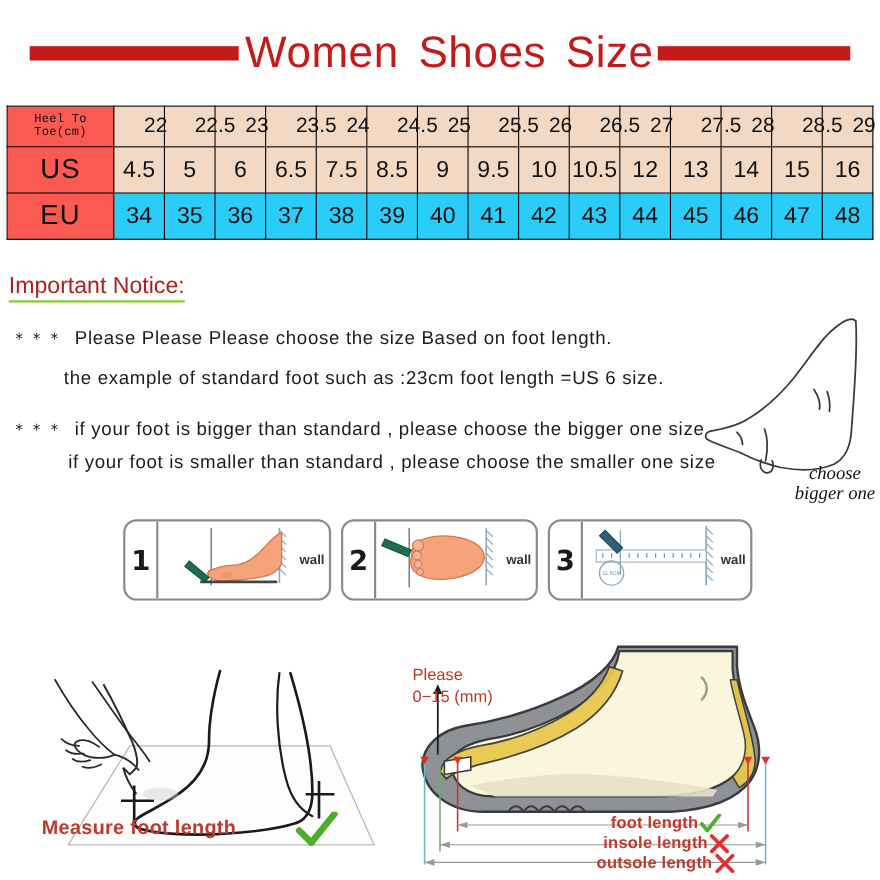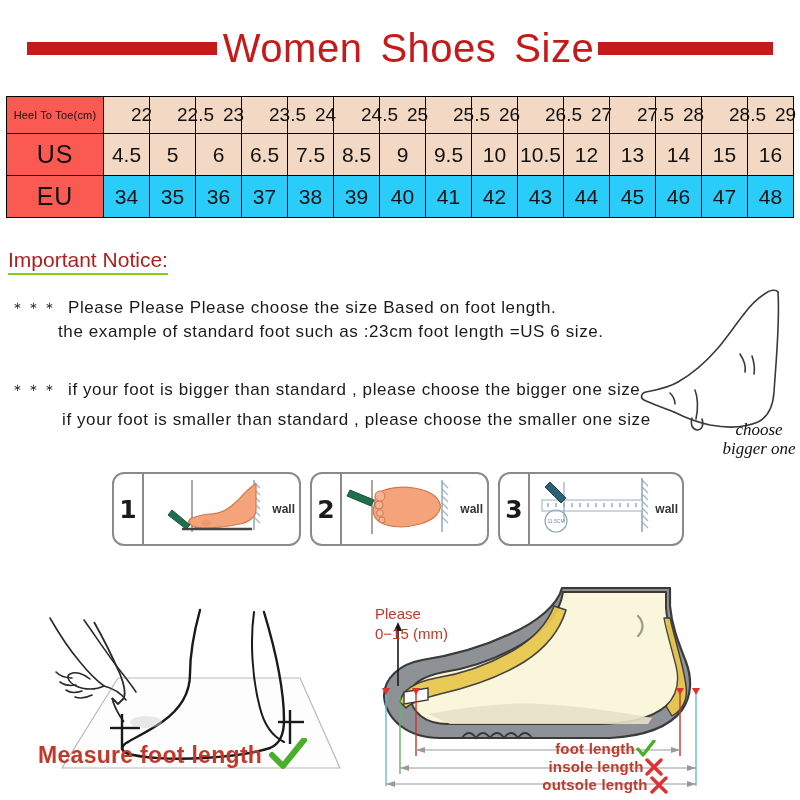--- a/index.html
+++ b/index.html
@@ -34,41 +34,41 @@
     border:1.5px solid #000;text-align:center;vertical-align:middle;
     font-family:"Liberation Sans", sans-serif;color:#111;
     padding:0;
   }
   .row-h td{height:36px;}
   .row-u td{height:41px;}
   .row-e td{height:41px;}
   td.head{
     background:#FA5A52;width:96px;color:#111;
   }
-  td.head.small{font-size:11px;letter-spacing:0.2px;font-weight:400;}
+  td.head.small{font-size:11px;letter-spacing:0.2px;font-weight:400;font-family:Liberation Mono, monospace;}
   td.head.big{font-size:25px;font-weight:400;letter-spacing:1px;}
   td.tan{background:#F3D9C4;}
   td.cyan{background:#2ACCFA;}
   .row-h td.tan{font-size:19px;padding-left:27px;}
   .row-u td.tan{font-size:21px;}
   .row-e td.cyan{font-size:21px;}
 
   
   .notice-title{
     position:absolute;left:8px;top:248px;
     color:#B01E1E;font-size:21px;
     border-bottom:2px solid #84cc16;padding-bottom:1px;line-height:24px;
   }
   .notice{
     position:absolute;color:#1b1b1b;font-size:17px;line-height:31px;
     white-space:nowrap;letter-spacing:0.6px;
   }
   .notice .stars{letter-spacing:1px;font-size:15px;margin-right:10px;}
   .n1{left:10px;top:292px;}
-  .n2{left:58px;top:316px;}
+  .n2{left:58px;top:328px;}
   .n3{left:10px;top:374px;}
   .n4{left:62px;top:404px;}
 
   
   .foot-sketch{position:absolute;left:640px;top:262px;width:160px;height:200px;}
   .choose-cap{
     position:absolute;left:694px;top:420px;width:130px;text-align:center;
     font-family:"Liberation Serif", serif;font-style:italic;
     font-size:17px;line-height:19px;color:#111;
   }
@@ -90,21 +90,21 @@
   .step-art{position:relative;flex:1;}
   .wall-lbl{
     position:absolute;right:4px;top:50%;transform:translateY(-50%);
     font-size:12px;font-weight:bold;color:#333;
   }
 
   
   .measure-art{position:absolute;left:22px;top:582px;width:340px;height:208px;}
   .measure-cap{
     position:absolute;left:38px;top:742px;
-    font-size:23px;font-weight:bold;color:#C0392B;white-space:nowrap;
+    font-size:18px;font-weight:bold;color:#C0392B;white-space:nowrap;
     letter-spacing:0.3px;
   }
   .measure-check{position:absolute;left:268px;top:738px;}
 
   
   .shoe-art{position:absolute;left:370px;top:578px;width:422px;height:220px;}
   .space-lbl{
     position:absolute;left:375px;top:604px;color:#C0392B;
     font-size:15px;line-height:20px;white-space:nowrap;
   }

